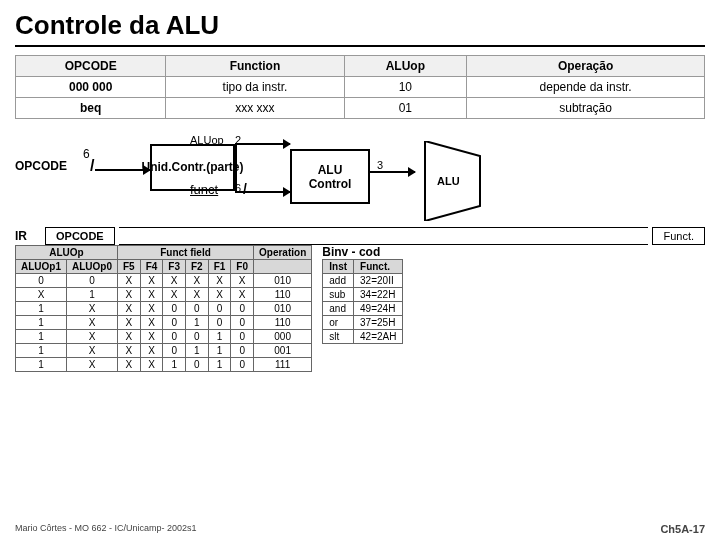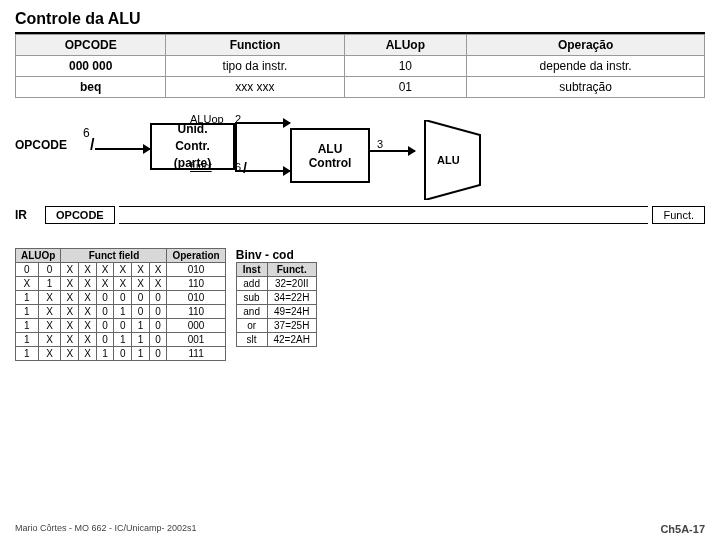--- a/index.html
+++ b/index.html
@@ -11,22 +11,23 @@
       background: #fff;
       overflow: hidden;
     }
     .page {
       width: 720px;
       height: 540px;
       padding: 10px 15px;
       position: relative;
     }
     h1 {
-      font-size: 16px;
-      font-weight: bold;
+      font-size: 26px;
+      font-weight: bold;
+      margin-bottom: 8px;
       border-bottom: 2px solid #000;
       padding-bottom: 4px;
     }
     
     .top-table {
       width: 100%;
       border-collapse: collapse;
       margin-bottom: 10px;
     }
     .top-table th, .top-table td {
@@ -83,21 +84,21 @@
       border-bottom: 5px solid transparent;
     }
     .unid-box {
       position: absolute;
       left: 135px;
       top: 15px;
       width: 85px;
       height: 47px;
       border: 2px solid #000;
       display: flex;
-      flex-direction: column;
+      flex-direction: row;
       align-items: center;
       justify-content: center;
       font-size: 12px;
       font-weight: bold;
       text-align: center;
       line-height: 1.4;
     }
     .aluop-label {
       position: absolute;
       left: 175px;
@@ -107,21 +108,21 @@
     .aluop-num {
       position: absolute;
       left: 220px;
       top: 5px;
       font-size: 11px;
     }
     .funct-label {
       position: absolute;
       left: 175px;
       top: 53px;
-      font-size: 10px;
+      font-size: 13px;
       text-decoration: underline;
     }
     .funct-num {
       position: absolute;
       left: 220px;
       top: 53px;
       font-size: 11px;
     }
     .aluop-arrow {
       position: absolute;
@@ -206,21 +207,21 @@
     
     .alu-shape {
       position: absolute;
       left: 400px;
       top: 12px;
     }
     
     .ir-area {
       display: flex;
       align-items: center;
-      margin-bottom: 24px;
+      margin-bottom: 0;
       gap: 4px;
     }
     .ir-label {
       font-size: 12px;
       font-weight: bold;
       margin-right: 6px;
       width: 20px;
     }
     .ir-opcode-box {
       border: 1px solid #000;
@@ -270,21 +271,21 @@
       font-size: 12px;
       font-weight: bold;
     }
     .small-table {
       border-collapse: collapse;
       font-size: 10px;
     }
     .small-table th, .small-table td {
       border: 1px solid #666;
       padding: 1px 6px;
-      text-align: center;
+      text-align: left;
     }
     .small-table th {
       background: #d8d8d8;
       font-weight: bold;
     }
     .footer {
       position: absolute;
       bottom: 5px;
       left: 15px;
       right: 15px;
@@ -371,20 +372,31 @@
   </div>
 
   <div class="bottom-area">
 
     <table class="main-table">
       <thead>
         <tr>
           <th colspan="2">ALUOp</th>
           <th colspan="6">Funct field</th>
           <th>Operation</th>
+        </tr>
+        <tr>
+          <th>ALUOp1</th>
+          <th>ALUOp0</th>
+          <th>F5</th>
+          <th>F4</th>
+          <th>F3</th>
+          <th>F2</th>
+          <th>F1</th>
+          <th>F0</th>
+          <th></th>
         </tr>
       </thead>
       <tbody id="main-table-body">
       <tr>
             <td>0</td>
             <td>0</td>
             <td>X</td>
             <td>X</td>
             <td>X</td>
             <td>X</td>

